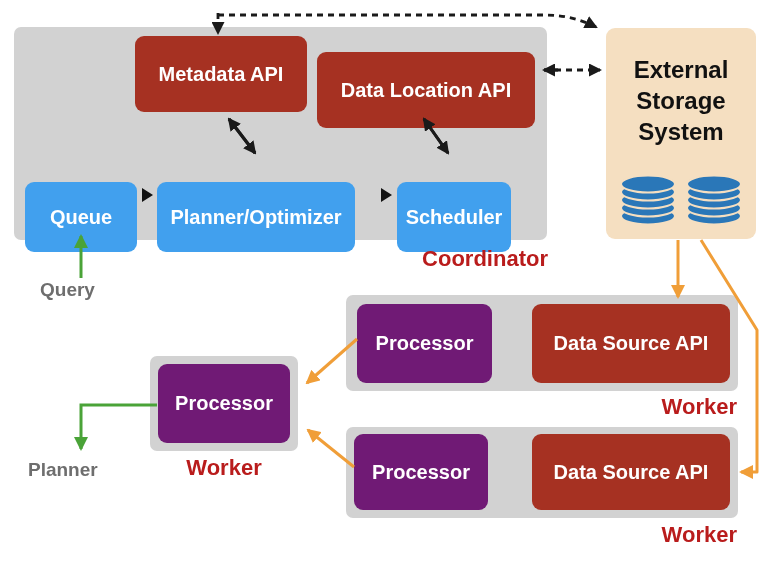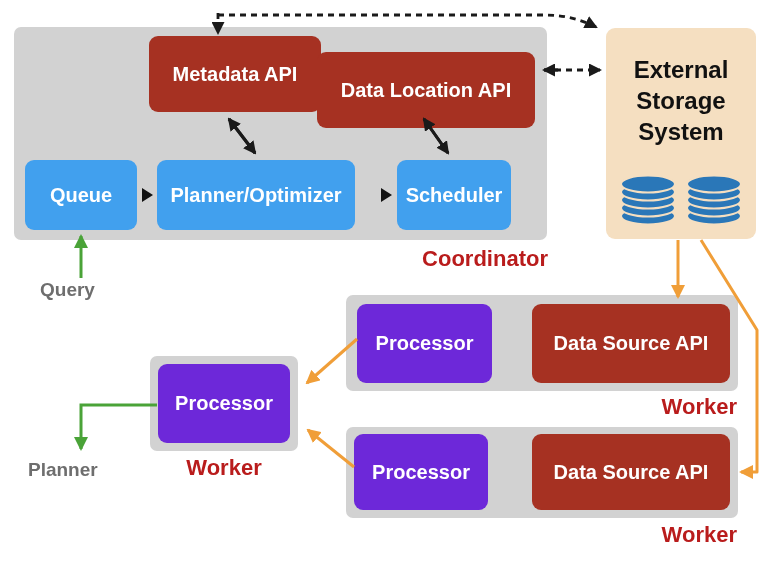--- a/index.html
+++ b/index.html
@@ -10,22 +10,22 @@
   .abs{position:absolute;}
   .panel{
     position:absolute;background:#d2d2d2;border-radius:7px;
   }
   .box{
     position:absolute;display:flex;align-items:center;justify-content:center;
     color:#ffffff;font-weight:bold;font-size:20px;border-radius:9px;
     text-align:center;white-space:nowrap;
   }
   .red{background:#a63122;}
-  .blue{background:#41a0ee;}
-  .steel{background:#6d28d9;justify-content:center;}
+  .blue{background:#41a0ee;margin-top:22px;}
+  .steel{background:#701a75;justify-content:center;}
   .storage{
     position:absolute;background:#f5dfc1;border-radius:9px;
   }
   .storage-label{
     position:absolute;left:0;top:26px;width:100%;
     text-align:center;color:#111111;font-weight:bold;font-size:24px;line-height:31px;
   }
   .black-label{
     position:absolute;color:#b91c1c;font-weight:bold;font-size:22px;
   }
@@ -55,21 +55,21 @@
         <ellipse cx="29" cy="17" rx="27" ry="8.5"></ellipse>
         <ellipse cx="95" cy="49" rx="27" ry="8.5"></ellipse>
         <ellipse cx="95" cy="41" rx="27" ry="8.5"></ellipse>
         <ellipse cx="95" cy="33" rx="27" ry="8.5"></ellipse>
         <ellipse cx="95" cy="25" rx="27" ry="8.5"></ellipse>
         <ellipse cx="95" cy="17" rx="27" ry="8.5"></ellipse>
       </g>
     </svg>
   </div>
 
-  <div class="box red" style="left:149px;top:36px;width:172px;height:76px;">
+  <div class="box red" style="left:135px;top:36px;width:172px;height:76px;">
     <span>Metadata API</span>
   </div>
   <div class="box red" style="left:317px;top:52px;width:218px;height:76px;">
     <span>Data Location API</span>
   </div>
   <div class="box blue" style="left:25px;top:160px;width:112px;height:70px;">
     <span>Queue</span>
   </div>
   <div class="box blue" style="left:157px;top:160px;width:198px;height:70px;">
     <span>Planner/Optimizer</span>

